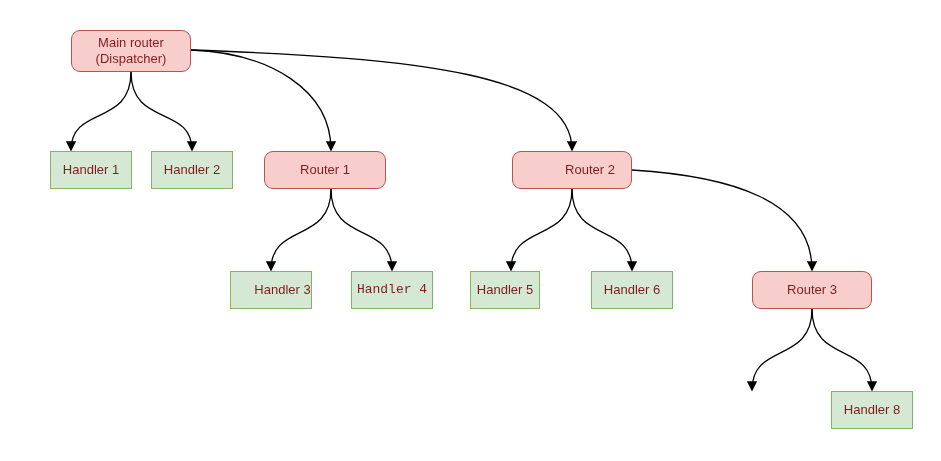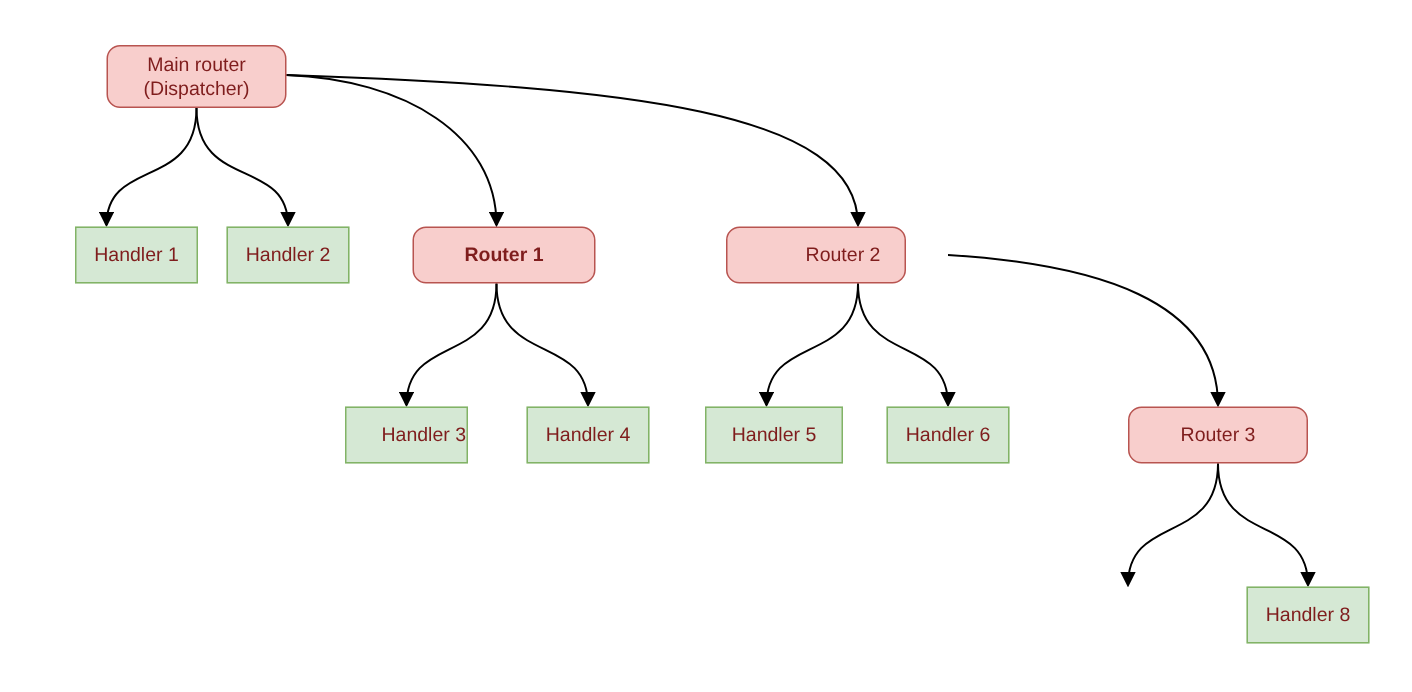--- a/index.html
+++ b/index.html
@@ -74,29 +74,29 @@
     <path class="edge" d="M 812 309 C 812 364, 872 342, 872 390" marker-end="url(#arrow)"></path>
   </svg>
 
   <div class="node router" style="left:71px; top:30px; width:120px; height:42px;">Main router
 (Dispatcher)</div>
 
   <div class="node handler" style="left:30px; top:151px; width:82px; height:38px;margin-left:20px;">Handler 1</div>
 
   <div class="node handler" style="left:151px; top:151px; width:82px; height:38px;">Handler 2</div>
 
-  <div class="node router" style="left:275px; top:151px; width:122px; height:38px;font-weight:bold;">Router 1</div>
+  <div class="node router" style="left:264px; top:151px; width:122px; height:38px;">Router 1</div>
 
-  <div class="node router" style="left:484px; top:151px; width:120px; height:38px;padding-left:36px;">Router 2</div>
+  <div class="node router" style="left:512px; top:151px; width:120px; height:38px;padding-left:36px;">Router 2</div>
 
   <div class="node handler" style="left:230px; top:271px; width:82px; height:38px;padding-left:23px;">Handler 3</div>
 
-  <div class="node handler" style="left:351px; top:271px; width:82px; height:38px;">Handler 4</div>
+  <div class="node handler" style="left:351px; top:271px; width:82px; height:38px;font-family:Liberation Mono, monospace;">Handler 4</div>
 
-  <div class="node handler" style="left:470px; top:271px; width:92px; height:38px;">Handler 5</div>
+  <div class="node handler" style="left:470px; top:271px; width:70px; height:38px;">Handler 5</div>
 
   <div class="node handler" style="left:591px; top:271px; width:82px; height:38px;">Handler 6</div>
 
   <div class="node router" style="left:752px; top:271px; width:120px; height:38px;">Router 3</div>
 
 
   <div class="node handler" style="left:831px; top:391px; width:82px; height:38px;">Handler 8</div>
 
 </div>
 

